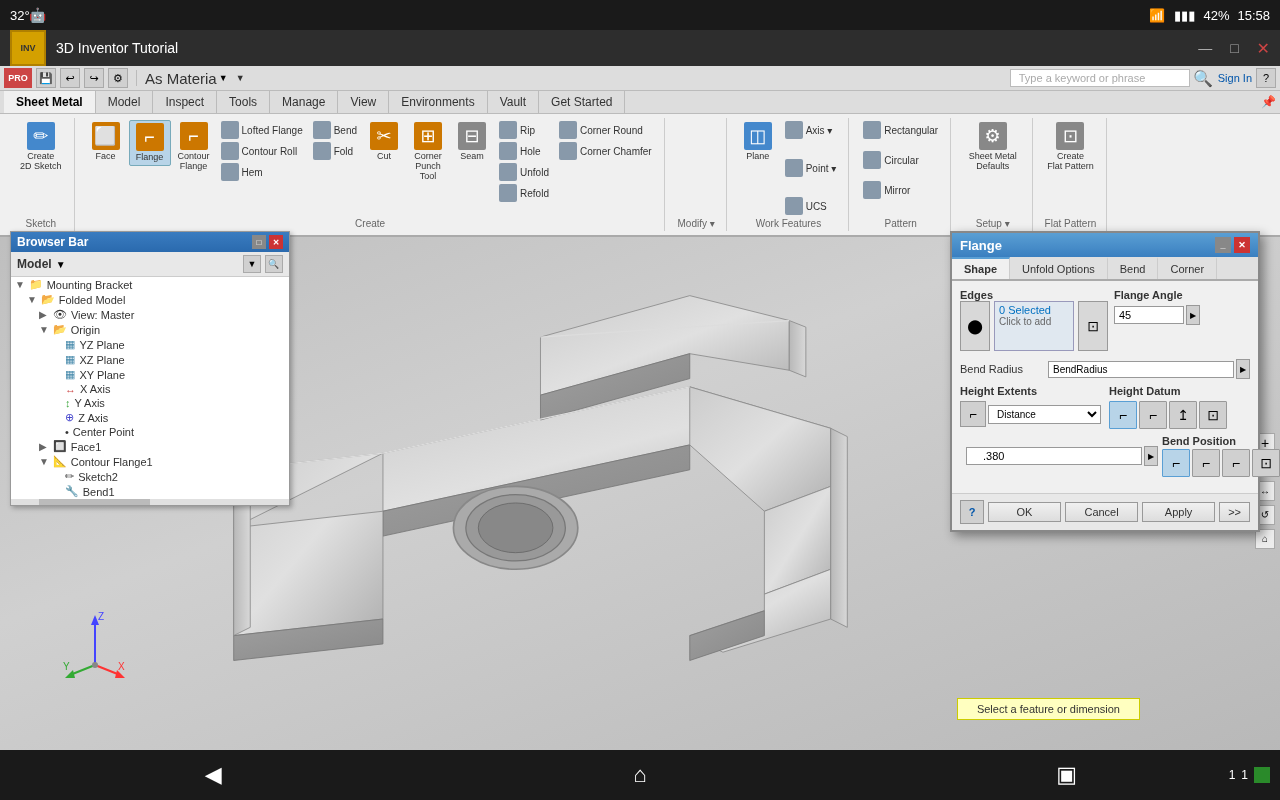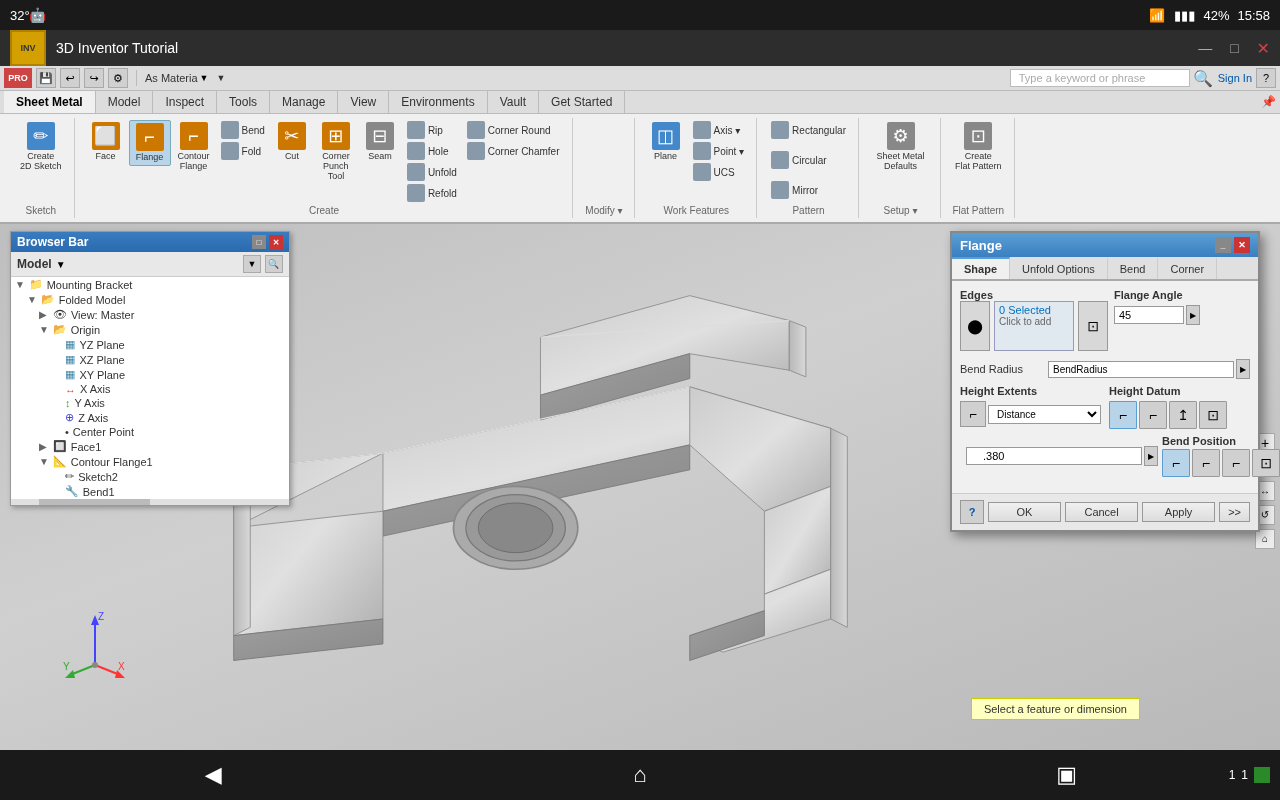--- a/index.html
+++ b/index.html
@@ -203,21 +203,21 @@
   <div id="ribbon" style="position:absolute; top:0; left:0; right:0; z-index:10; background:#f0f0f0; border-bottom:2px solid #aaa;">
 
     <div style="display:flex; align-items:center; background:#ddd; border-bottom:1px solid #bbb; padding:2px 4px; gap:4px;">
       <div style="background:#c44; color:white; width:28px; height:20px; display:flex; align-items:center; justify-content:center; font-size:9px; font-weight:bold;">PRO</div>
       <div style="width:20px;height:20px;background:#d0d0d0;border:1px solid #aaa;display:flex;align-items:center;justify-content:center;font-size:11px;cursor:pointer;">💾</div>
       <div style="width:20px;height:20px;background:#d0d0d0;border:1px solid #aaa;display:flex;align-items:center;justify-content:center;font-size:11px;cursor:pointer;">↩</div>
       <div style="width:20px;height:20px;background:#d0d0d0;border:1px solid #aaa;display:flex;align-items:center;justify-content:center;font-size:11px;cursor:pointer;">↪</div>
       <div style="width:20px;height:20px;background:#d0d0d0;border:1px solid #aaa;display:flex;align-items:center;justify-content:center;font-size:11px;cursor:pointer;">⚙</div>
       <div style="width:1px;height:16px;background:#bbb;margin:0 4px;"></div>
       <div style="display:flex;align-items:center;gap:2px;">
-        <span style="font-size:11px;color:#333;">As Materia</span>
+        <span style="font-size:15px;color:#333;">As Materia</span>
         <span style="font-size:9px;">▼</span>
       </div>
       <div style="display:flex;align-items:center;gap:2px;margin-left:4px;">
         <span style="font-size:9px;color:#333;">▼</span>
       </div>
       <div style="flex:1;"></div>
       <div style="background:white;border:1px solid #bbb;padding:2px 8px;font-size:11px;color:#aaa;width:180px;">Type a keyword or phrase</div>
       <div style="width:20px;height:20px;display:flex;align-items:center;justify-content:center;">🔍</div>
       <div style="font-size:11px;color:#0055aa;cursor:pointer;">Sign In</div>
       <div style="width:20px;height:20px;background:#d0d0d0;border:1px solid #aaa;display:flex;align-items:center;justify-content:center;font-size:11px;cursor:pointer;">?</div>
@@ -260,20 +260,34 @@
             <div class="ribbon-icon" style="background:#cc7700;">⌐</div>
             <div class="ribbon-btn-label">Flange</div>
           </div>
           <div class="ribbon-btn">
             <div class="ribbon-icon" style="background:#cc7700;">⌐</div>
             <div class="ribbon-btn-label">Contour<br>Flange</div>
           </div>
           <div style="display:flex;flex-direction:column;gap:1px;">
             <div class="ribbon-small-btn">
               <div class="ribbon-small-icon" style="background:#8899aa;"></div>
+              <span style="font-size:10px;">Lofted Flange</span>
+            </div>
+            <div class="ribbon-small-btn">
+              <div class="ribbon-small-icon" style="background:#8899aa;"></div>
+              <span style="font-size:10px;">Contour Roll</span>
+            </div>
+            <div class="ribbon-small-btn">
+              <div class="ribbon-small-icon" style="background:#8899aa;"></div>
+              <span style="font-size:10px;">Hem</span>
+            </div>
+          </div>
+          <div style="display:flex;flex-direction:column;gap:1px;">
+            <div class="ribbon-small-btn">
+              <div class="ribbon-small-icon" style="background:#8899aa;"></div>
               <span style="font-size:10px;">Bend</span>
             </div>
             <div class="ribbon-small-btn">
               <div class="ribbon-small-icon" style="background:#8899aa;"></div>
               <span style="font-size:10px;">Fold</span>
             </div>
           </div>
           <div class="ribbon-btn">
             <div class="ribbon-icon" style="background:#cc7700;">✂</div>
             <div class="ribbon-btn-label">Cut</div>
@@ -322,21 +336,21 @@
         <div class="ribbon-group-items"></div>
         <div class="ribbon-group-label">Modify ▾</div>
       </div>
 
       <div class="ribbon-group" style="min-width:80px;">
         <div class="ribbon-group-items">
           <div class="ribbon-btn">
             <div class="ribbon-icon" style="background:#4488cc;">◫</div>
             <div class="ribbon-btn-label">Plane</div>
           </div>
-          <div style="display:flex;flex-direction:column;gap:1px;">
+          <div style="display:flex;flex-direction:column;gap:18px;">
             <div class="ribbon-small-btn">
               <div class="ribbon-small-icon" style="background:#8899aa;"></div>
               <span>Axis ▾</span>
             </div>
             <div class="ribbon-small-btn">
               <div class="ribbon-small-icon" style="background:#8899aa;"></div>
               <span>Point ▾</span>
             </div>
             <div class="ribbon-small-btn">
               <div class="ribbon-small-icon" style="background:#8899aa;"></div>
@@ -458,21 +472,21 @@
     </div>
 
     <div style="position:absolute;right:5px;top:50%;transform:translateY(-50%);display:flex;flex-direction:column;gap:4px;">
       <div style="width:20px;height:20px;background:rgba(255,255,255,0.7);border:1px solid #aaa;display:flex;align-items:center;justify-content:center;font-size:14px;cursor:pointer;">+</div>
       <div style="width:20px;height:20px;background:rgba(255,255,255,0.7);border:1px solid #aaa;display:flex;align-items:center;justify-content:center;font-size:14px;cursor:pointer;">−</div>
       <div style="width:20px;height:20px;background:rgba(255,255,255,0.7);border:1px solid #aaa;display:flex;align-items:center;justify-content:center;font-size:10px;cursor:pointer;">↔</div>
       <div style="width:20px;height:20px;background:rgba(255,255,255,0.7);border:1px solid #aaa;display:flex;align-items:center;justify-content:center;font-size:10px;cursor:pointer;">↺</div>
       <div style="width:20px;height:20px;background:rgba(255,255,255,0.7);border:1px solid #aaa;display:flex;align-items:center;justify-content:center;font-size:10px;cursor:pointer;">⌂</div>
     </div>
 
-    <div id="status-hint" style="position:absolute;bottom:40px;right:140px;background:#ffffc0;border:1px solid #cccc00;padding:4px 12px;font-size:11px;color:#333;">
+    <div id="status-hint" style="position:absolute;bottom:40px;right:140px;background:#ffffc0;border:1px solid #cccc00;padding:4px 19px;font-size:11px;color:#333;">
       <span>Select a feature or dimension</span>
     </div>
 
   </div>
 
   <div id="browser-bar" style="position:absolute;top:165px;left:10px;width:280px;background:#f5f5f5;border:1px solid #999;box-shadow:2px 2px 5px rgba(0,0,0,0.3);z-index:20;">
     <div class="browser-title-bar">
       <span>Browser Bar</span>
       <div style="display:flex;gap:3px;">
         <div style="width:14px;height:14px;background:#888;color:white;display:flex;align-items:center;justify-content:center;font-size:8px;cursor:pointer;">□</div>

